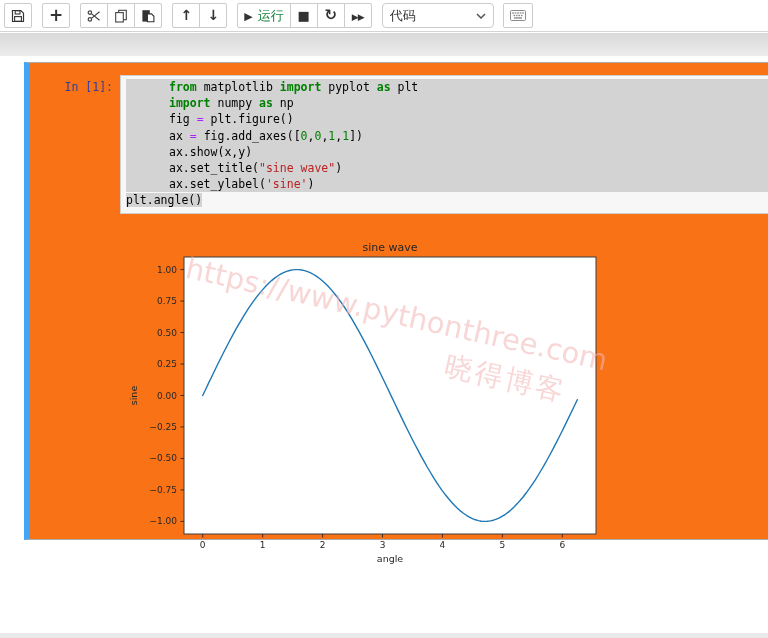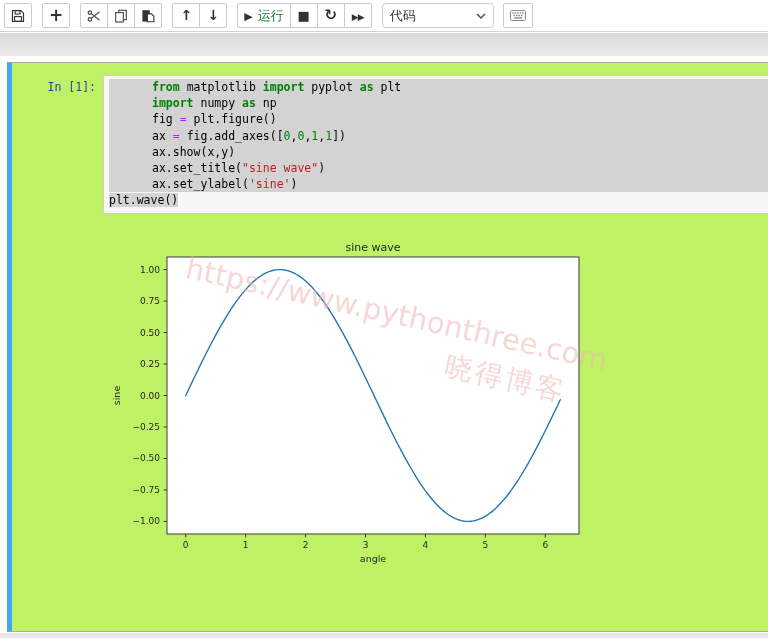--- a/index.html
+++ b/index.html
@@ -40,22 +40,22 @@
     font-size:13px; color:#333; margin-right:9px; cursor:pointer;
   }
 
   
   .toolbar-strip { position:absolute; top:33px; left:0; right:0; height:23px;
     background:linear-gradient(#d9d9d9,#ececec); }
   .bottom-strip { position:absolute; top:633px; left:0; right:0; height:5px; background:#e9e9e9; }
 
   
   .cell {
-    position:absolute; top:62px; left:7px; right:0; height:570px;
-    background:#bef264; border:1px solid #ababab; border-right:none;
+    position:absolute; top:62px; left:24px; right:0; height:478px;
+    background:#f97316; border:1px solid #ababab; border-right:none;
     border-left:5px solid #42a5f5;
   }
   .input-row { display:flex; margin-top:12px; }
   .prompt {
     width:91px; flex:none; text-align:right; padding-right:7px; padding-top:4px;
     font-family:"DejaVu Sans Mono","Liberation Mono",monospace;
     font-size:11.5px; line-height:16.2px; color:#303f9f; white-space:pre;
   }
   .input-area {
     flex:1; background:#f7f7f7; border:1px solid #cfcfcf; border-right:none;
@@ -199,21 +199,21 @@
     <div class="input-row">
       <div class="prompt">In [1]:</div>
       <div class="input-area" id="codeArea">
           <div class="code-line sel-full"><span class="tok-k">from</span><span class="tok-p"> matplotlib </span><span class="tok-k">import</span><span class="tok-p"> pyplot </span><span class="tok-k">as</span><span class="tok-p"> plt</span></div>
           <div class="code-line sel-full"><span class="tok-k">import</span><span class="tok-p"> numpy </span><span class="tok-k">as</span><span class="tok-p"> np</span></div>
           <div class="code-line sel-full"><span class="tok-p">fig </span><span class="tok-o">=</span><span class="tok-p"> plt.figure()</span></div>
           <div class="code-line sel-full"><span class="tok-p">ax </span><span class="tok-o">=</span><span class="tok-p"> fig.add_axes([</span><span class="tok-n">0</span><span class="tok-p">,</span><span class="tok-n">0</span><span class="tok-p">,</span><span class="tok-n">1</span><span class="tok-p">,</span><span class="tok-n">1</span><span class="tok-p">])</span></div>
           <div class="code-line sel-full"><span class="tok-p">ax.show(x,y)</span></div>
           <div class="code-line sel-full"><span class="tok-p">ax.set_title(</span><span class="tok-s">"sine wave"</span><span class="tok-p">)</span></div>
           <div class="code-line sel-full"><span class="tok-p">ax.set_ylabel(</span><span class="tok-s">'sine'</span><span class="tok-p">)</span></div>
-          <div class="code-line"><span class="sel-span"><span class="tok-p">plt.wave()</span></span></div>
+          <div class="code-line"><span class="sel-span"><span class="tok-p">plt.angle()</span></span></div>
         </div>
     </div>
     <div class="output-row" id="plotContainer"><svg width="500" height="340" viewBox="0 0 500 340" font-family="DejaVu Sans, Liberation Sans, sans-serif">
           <rect x="60" y="23" width="412" height="277" fill="#ffffff" stroke="#3c3c3c" stroke-width="1"></rect>
           <text x="266" y="17" text-anchor="middle" font-size="11" fill="#262626">sine wave</text>
           <line x1="78.72727272727272" y1="300" x2="78.72727272727272" y2="303.5" stroke="#262626" stroke-width="0.9"></line>
           <text x="78.72727272727272" y="314" text-anchor="middle" font-size="9" fill="#262626">0</text>
           <line x1="138.65454545454546" y1="300" x2="138.65454545454546" y2="303.5" stroke="#262626" stroke-width="0.9"></line>
           <text x="138.65454545454546" y="314" text-anchor="middle" font-size="9" fill="#262626">1</text>
           <line x1="198.5818181818182" y1="300" x2="198.5818181818182" y2="303.5" stroke="#262626" stroke-width="0.9"></line>

